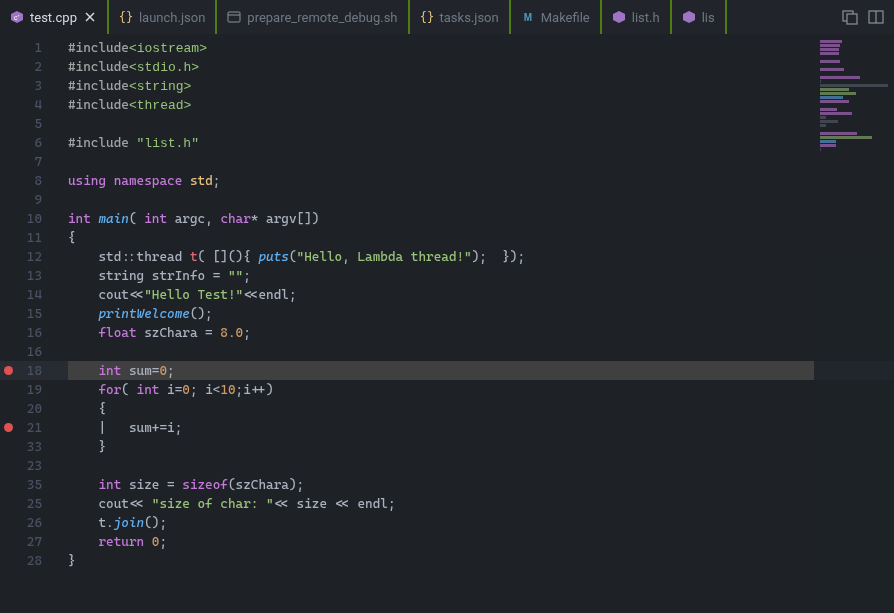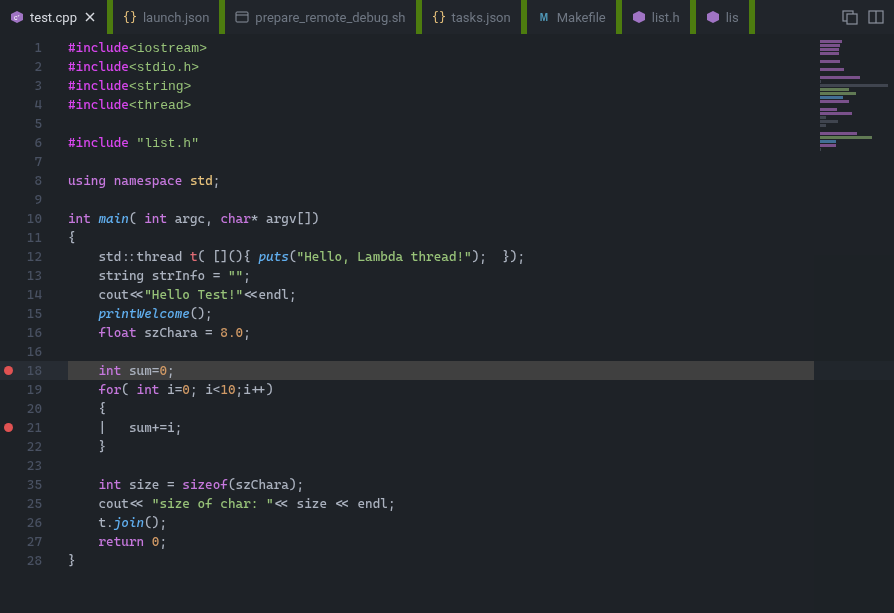--- a/index.html
+++ b/index.html
@@ -21,21 +21,21 @@
   }
   .tab {
     display: flex;
     align-items: center;
     padding: 0 10px;
     gap: 6px;
     color: #6f7783;
     font-family: -apple-system, BlinkMacSystemFont, "Segoe UI", Roboto, sans-serif;
     font-size: 13px;
     cursor: pointer;
-    border-right: 6px solid #4d7c0f;
+    border-right: 2px solid #4d7c0f;
     white-space: nowrap;
   }
   .tab.active {
     background: #1e2227;
     color: #d7dae0;
   }
   .tab .icon { width: 14px; height: 14px; display:inline-flex; align-items:center; justify-content:center;}
   .tab .close {
     width: 14px; height:14px; display:inline-flex; align-items:center; justify-content:center;
     color:#d7dae0;
@@ -118,21 +118,21 @@
     height: 3px;
     background: #5c6370;
   }
   
   .kw   { color: #c678dd; }  
   .fn   { color: #61afef; font-style: italic; }  
   .str  { color: #98c379; }  
   .num  { color: #d19a66; }  
   .var  { color: #e06c75; }  
   .op   { color: #abb2bf; }
-  .pre  { color: #d946ef; }  
+  .pre  { color: #a3a3a3; }  
   .hdr  { color: #98c379; font-family: Liberation Mono, monospace; }  
   .ylw  { color: #e5c07b; }
 </style>
 </head>
 <body>
 
 <div class="tabs">
 
   <div class="tab active">
     <span class="icon">
@@ -237,21 +237,21 @@
       <div class="line">12</div>
       <div class="line">13</div>
       <div class="line">14</div>
       <div class="line">15</div>
       <div class="line">16</div>
       <div class="line">16</div>
       <div class="line bp">18</div>
       <div class="line">19</div>
       <div class="line">20</div>
       <div class="line bp">21</div>
-      <div class="line">22</div>
+      <div class="line">33</div>
       <div class="line">23</div>
       <div class="line">35</div>
       <div class="line">25</div>
       <div class="line">26</div>
       <div class="line">27</div>
       <div class="line">28</div>
     </div>
   <div class="code" id="code"><div class="row"><span class="pre">#include</span><span class="hdr">&lt;iostream&gt;</span></div><div class="row"><span class="pre">#include</span><span class="hdr">&lt;stdio.h&gt;</span></div><div class="row"><span class="pre">#include</span><span class="hdr">&lt;string&gt;</span></div><div class="row"><span class="pre">#include</span><span class="hdr">&lt;thread&gt;</span></div><div class="row"></div><div class="row"><span class="pre">#include </span><span class="hdr">"list.h"</span></div><div class="row"></div><div class="row"><span class="kw">using</span><span> </span><span class="kw">namespace</span><span> </span><span class="ylw">std</span><span>;</span></div><div class="row"></div><div class="row"><span class="kw">int</span><span> </span><span class="fn">main</span><span>( </span><span class="kw">int</span><span> argc, </span><span class="kw">char</span><span>* argv[])</span></div><div class="row"><span>{</span></div><div class="row"><span>    std::thread </span><span class="var">t</span><span>( [](){ </span><span class="fn">puts</span><span>(</span><span class="str">"Hello, Lambda thread!"</span><span>);  });</span></div><div class="row"><span>    string strInfo = </span><span class="str">""</span><span>;</span></div><div class="row"><span>    cout&lt;&lt;</span><span class="str">"Hello Test!"</span><span>&lt;&lt;endl;</span></div><div class="row"><span>    </span><span class="fn">printWelcome</span><span>();</span></div><div class="row"><span>    </span><span class="kw">float</span><span> szChara = </span><span class="num">8.0</span><span>;</span></div><div class="row"></div><div class="row current"><span>    </span><span class="kw">int</span><span> sum=</span><span class="num">0</span><span>;</span></div><div class="row"><span>    </span><span class="kw">for</span><span>( </span><span class="kw">int</span><span> i=</span><span class="num">0</span><span>; i&lt;</span><span class="num">10</span><span>;i++)</span></div><div class="row"><span>    {</span></div><div class="row"><span>    </span><span class="op">|</span><span>   sum+=i;</span></div><div class="row"><span>    }</span></div><div class="row"></div><div class="row"><span>    </span><span class="kw">int</span><span> size = </span><span class="kw">sizeof</span><span>(szChara);</span></div><div class="row"><span>    cout&lt;&lt; </span><span class="str">"size of char: "</span><span>&lt;&lt; size &lt;&lt; endl;</span></div><div class="row"><span>    t.</span><span class="fn">join</span><span>();</span></div><div class="row"><span>    </span><span class="kw">return</span><span> </span><span class="num">0</span><span>;</span></div><div class="row"><span>}</span></div></div>
   <div class="minimap" id="minimap">
       <div class="mline">

